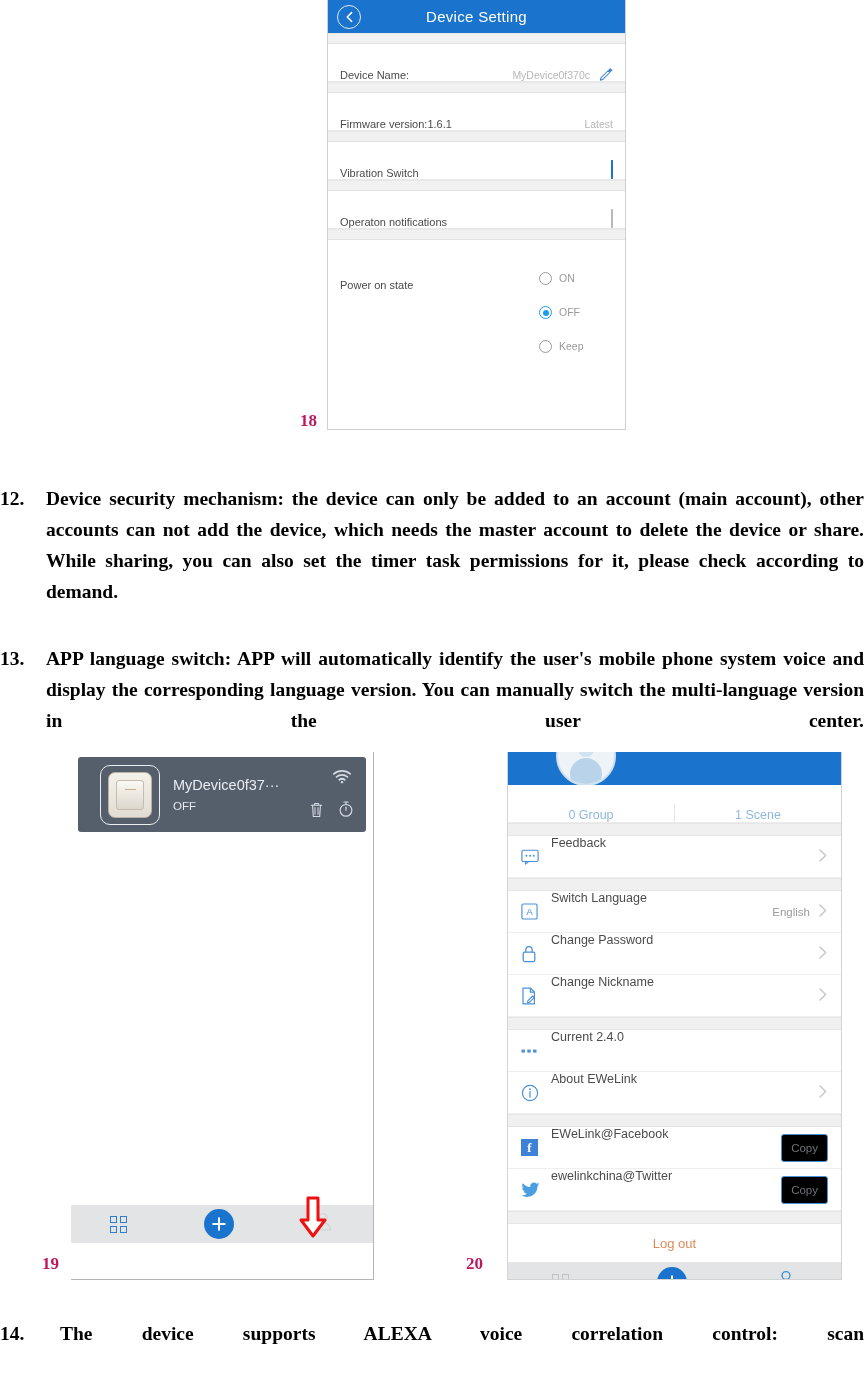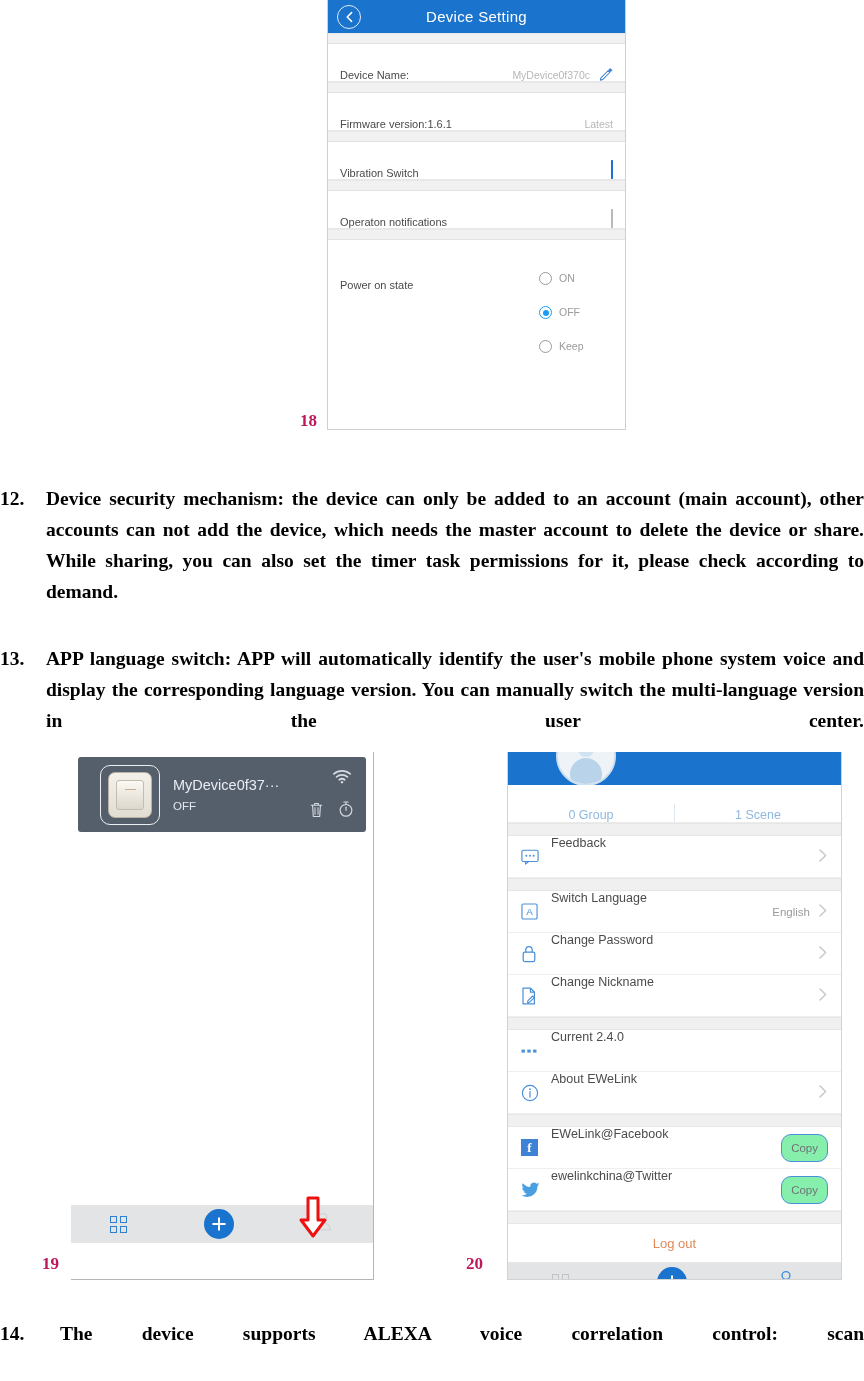--- a/index.html
+++ b/index.html
@@ -82,22 +82,22 @@
   .groupcell{flex:1;text-align:center;color:#8fb8e0;font-size:12.5px;}
   .groupsep{width:1px;height:18px;background:#dfe6ee;}
   .sep20{height:11px;background:#f0f0f0;border-top:1px solid #e6e6e6;border-bottom:1px solid #e6e6e6;}
   .r20{height:42px;display:flex;padding:0 13px;background:#fff;
        border-bottom:1px solid #efefef;box-sizing:border-box;}
   .r20 .ic{width:22px;display:flex;align-items:center;justify-content:flex-start;flex:none;}
   .r20 .txt{margin-left:8px;font-size:12.5px;color:#4b4b4b;}
   .r20 .right{margin-left:auto;display:flex;align-items:center;gap:8px;}
   .r20 .sub{font-size:11.5px;color:#9b9b9b;}
   .chev{color:#c4c4c4;font-size:14px;line-height:1;}
-  .copybtn{border:1px solid #4a90d9;color:#6f7276;border-radius:10px;font-size:11.5px;
-           padding:7px 9px;background:#86efac;}
+  .copybtn{border:1px solid #4a90d9;color:#6f7276;border-radius:3px;font-size:11.5px;
+           padding:7px 9px;background:#000000;}
   .fbicon{width:17px;height:17px;background:#3d82d6;color:#fff;font-size:13px;font-weight:bold;
           display:flex;align-items:center;justify-content:center;font-family:"Liberation Serif",serif;}
   .logout{height:38px;display:flex;align-items:center;justify-content:center;background:#fff;
           color:#e08a5a;font-size:13px;border-bottom:1px solid #e6e6e6;}
   .sqicon{width:17px;height:17px;display:grid;grid-template-columns:1fr 1fr;grid-template-rows:1fr 1fr;gap:3px;}
   .sqicon i{display:block;border:1.4px solid #2f7fd1;}
   .sqicon.grey i{border-color:#c0c4c7;}
 
   
   .callout{position:absolute;color:#be185d;font-weight:bold;font-size:17px;

